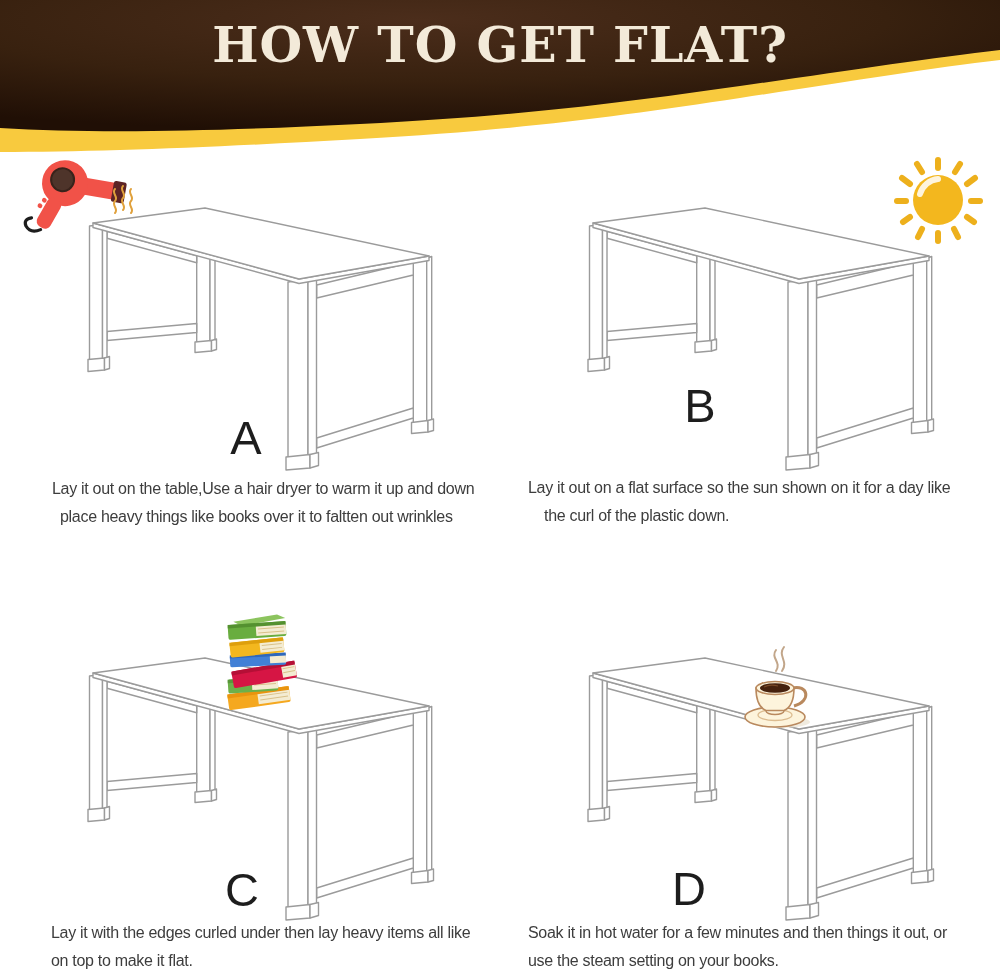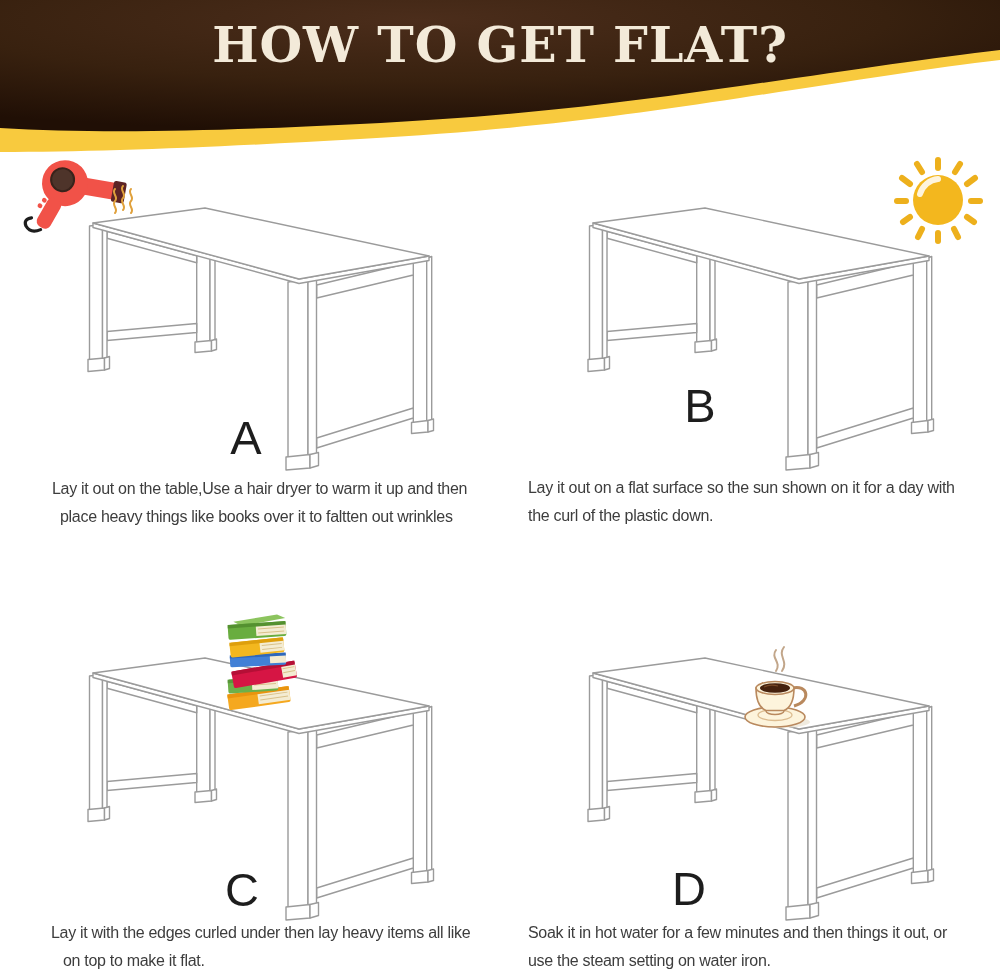--- a/index.html
+++ b/index.html
@@ -120,21 +120,21 @@
         <path d="M95,37 c-4,4 4,8 0,12 c-4,4 4,8 0,12"></path>
         <path d="M103,34 c-4,4 4,8 0,12 c-4,4 4,8 0,12"></path>
         <path d="M111,37 c-4,4 4,8 0,12 c-4,4 4,8 0,12"></path>
       </g>
     </svg>
 
     <svg class="table-svg" style="left:40px;top:190px" viewBox="0 0 400 290">
         <use href="#tbl"></use>
       </svg>
     <div class="letter" style="left:246px;top:437px">A</div>
-    <div class="line" style="left:52px;top:480px">Lay it out on the table,Use a hair dryer to warm it up and then</div>
+    <div class="line" style="left:52px;top:480px">Lay it out on the table,Use a hair dryer to warm it up and down</div>
     <div class="line" style="left:60px;top:508px">place heavy things like books over it to faltten out wrinkles</div>
   </section>
 
   <section>
 
     <svg class="icon-svg" style="left:892px;top:156px" width="92" height="92" viewBox="0 0 92 92">
       <g stroke="#edb01c" stroke-width="6" stroke-linecap="round">
         <line x1="46" y1="12" x2="46" y2="4"></line>
         <line x1="63" y1="16" x2="68" y2="8"></line>
         <line x1="75" y1="28" x2="83" y2="22"></line>
@@ -149,22 +149,22 @@
         <line x1="30" y1="16" x2="25" y2="8"></line>
       </g>
       <circle cx="46" cy="44" r="25" style="fill:var(--sun-gold,#f3b71e)"></circle>
       <path d="M28,38 A21,21 0 0 1 46,23" fill="none" stroke="#ffffff" stroke-opacity="0.85" stroke-width="6" stroke-linecap="round"></path>
     </svg>
 
     <svg class="table-svg" style="left:540px;top:190px" viewBox="0 0 400 290">
         <use href="#tbl"></use>
       </svg>
     <div class="letter" style="left:700px;top:405px">B</div>
-    <div class="line" style="left:528px;top:479px">Lay it out on a flat surface so the sun shown on it for a day with</div>
-    <div class="line" style="left:528px;top:507px">the curl of the plastic down.</div>
+    <div class="line" style="left:528px;top:479px">Lay it out on a flat surface so the sun shown on it for a day like</div>
+    <div class="line" style="left:544px;top:507px">the curl of the plastic down.</div>
   </section>
 
   <section>
 
     <svg class="table-svg" style="left:40px;top:640px" viewBox="0 0 400 290">
         <use href="#tbl"></use>
       </svg>
 
     <svg class="icon-svg" style="left:220px;top:608px" width="82" height="104" viewBox="0 0 82 104">
 
@@ -209,21 +209,21 @@
         <path d="M14,12 L58,8 L66,12 L22,17 Z" fill="#8cc45e"></path>
         <rect x="8" y="15" width="58" height="15" rx="2" fill="#69ad3f"></rect>
         <rect x="36" y="17" width="30" height="11" fill="#f4ecd2"></rect>
         <line x1="38" y1="21" x2="64" y2="21" stroke="#d9c189" stroke-width="1"></line>
         <line x1="38" y1="25" x2="64" y2="25" stroke="#d9c189" stroke-width="1"></line>
         <rect x="8" y="15" width="58" height="3.5" fill="#549130"></rect>
       </g>
     </svg>
     <div class="letter" style="left:242px;top:889px">C</div>
     <div class="line" style="left:51px;top:924px">Lay it with the edges curled under then lay heavy items all like</div>
-    <div class="line" style="left:63px;top:952px">on top to make it flat.</div>
+    <div class="line" style="left:51px;top:952px">on top to make it flat.</div>
   </section>
 
   <section>
 
     <svg class="table-svg" style="left:540px;top:640px" viewBox="0 0 400 290">
         <use href="#tbl"></use>
       </svg>
 
     <svg class="icon-svg" style="left:734px;top:644px" width="86" height="90" viewBox="0 0 86 90">
       <g fill="none" stroke="#c2a68a" stroke-width="2" stroke-linecap="round">
@@ -235,16 +235,16 @@
       <ellipse cx="41" cy="71" rx="17" ry="5.5" fill="none" stroke="#dcbc90" stroke-width="1.3"></ellipse>
       <path d="M58,44 C74,40 78,57 60,62" fill="none" stroke="#b9895e" stroke-width="3"></path>
       <ellipse cx="41" cy="67" rx="9" ry="3.5" fill="#fdf4dc" stroke="#b9895e" stroke-width="1.4"></ellipse>
       <path d="M22,44 C22,58 26,64 32,66.5 L50,66.5 C56,64 60,58 60,44 Z" fill="#fdf4dc" stroke="#b9895e" stroke-width="1.6"></path>
       <ellipse cx="41" cy="44" rx="19" ry="6.5" fill="#fdf4dc" stroke="#b9895e" stroke-width="1.6"></ellipse>
       <ellipse cx="41" cy="44" rx="15" ry="4.8" fill="#46220e"></ellipse>
       <path d="M30,43 q6,-3 14,-1" stroke="#7a4a28" stroke-width="1.2" fill="none"></path>
     </svg>
     <div class="letter" style="left:689px;top:888px">D</div>
     <div class="line" style="left:528px;top:924px">Soak it in hot water for a few minutes and then things it out, or</div>
-    <div class="line" style="left:528px;top:952px">use the steam setting on water iron.</div>
+    <div class="line" style="left:528px;top:952px">use the steam setting on your books.</div>
   </section>
 
 </div>
 
 </body></html>

